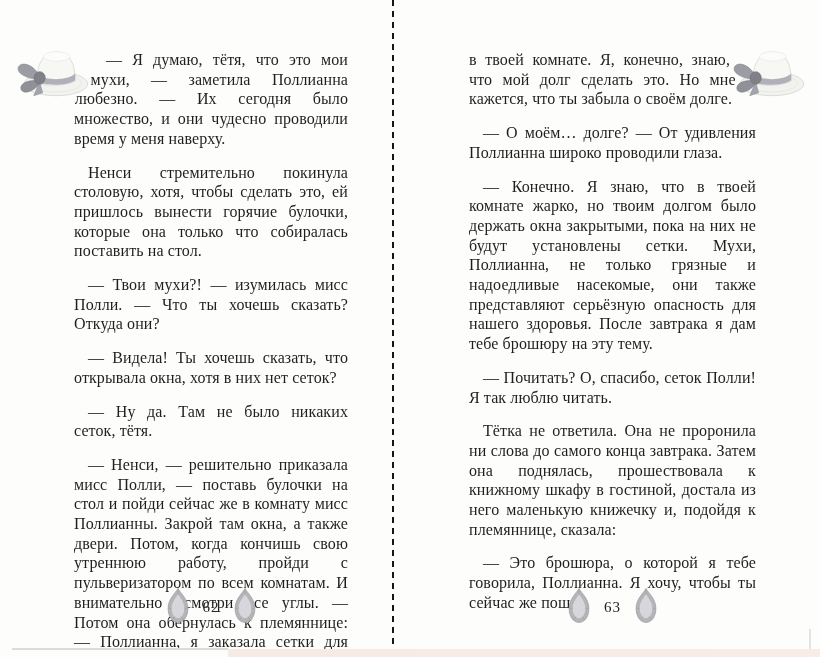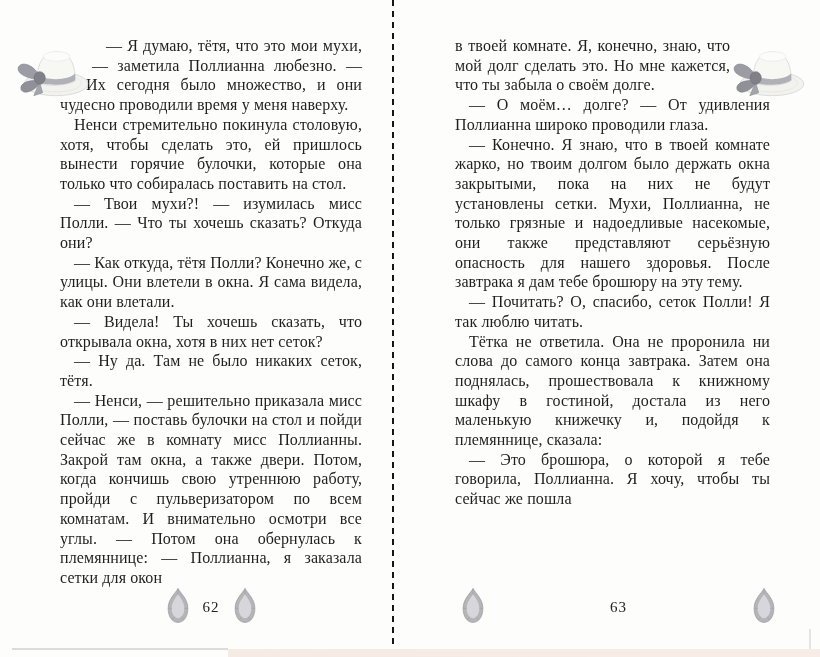--- a/index.html
+++ b/index.html
@@ -21,21 +21,21 @@
 
   .text-block{
     position:absolute;top:36px;
     font-size:16px;line-height:19.7px;color:#1f1f1f;
     text-align:justify;
     letter-spacing:0.1px;
   }
   .page.left  .text-block{left:60px;width:302px;}
   .page.right .text-block{left:45px;width:315px;}
 
-  .para{margin:0;text-indent:14px;}
+  .para{margin:14px;text-indent:14px;}
   .para.noindent{text-indent:0;}
 
   
   .hat-float{position:relative;}
   .hat-float.fl-left{
     float:left;width:32px;height:58px;
     shape-outside:polygon(0 0,100% 0,100% 55%,35% 100%,0 100%);
   }
   .hat-float.fl-right{
     float:right;width:40px;height:58px;
@@ -43,21 +43,21 @@
   }
   .hat-float svg{position:absolute;top:2px;}
   .hat-float.fl-left  svg{left:-44px;}
   .hat-float.fl-right svg{right:-36px;}
 
   .footer{
     position:absolute;bottom:29px;
     display:flex;align-items:center;justify-content:center;gap:13px;
   }
   .page.left  .footer{left:60px;width:302px;}
-  .page.right .footer{left:51px;width:315px;justify-content:space-between;}
+  .page.right .footer{left:45px;width:315px;}
   .page-number{font-size:15px;color:#222;letter-spacing:1px;}
 
   
   .edge-left-line{position:absolute;left:12px;bottom:7px;width:216px;height:2px;background:#dedeb d8;background:#dcdcd8;}
   .edge-pink{position:absolute;left:228px;right:0;bottom:0;height:8px;background:linear-gradient(to right,#f5eae4,#f8ece7);}
   .edge-right-line{position:absolute;right:9px;bottom:8px;width:2px;height:20px;background:#e4e4e0;}
 </style>
 </head>
 <body>
 
@@ -75,21 +75,20 @@
           <path d="M30 46 C20 32 6 30 3 38 C1 45 12 52 28 54 Z" fill="#9b9ca4" stroke="#83848c" stroke-width="0.8"></path>
           <path d="M30 56 C16 54 4 60 7 68 C11 75 24 70 32 60 Z" fill="#8f9098" stroke="#7b7c84" stroke-width="0.8"></path>
           <path d="M32 58 L24 76 L36 72 Z" fill="#a4a5ac" stroke="#8a8b93" stroke-width="0.8"></path>
           <ellipse cx="32" cy="52" rx="7.5" ry="8.5" fill="#7f8088" stroke="#6c6d75" stroke-width="0.8"></ellipse>
         </svg>
       </div>
 
     <p class="para">— Я думаю, тётя, что это мои мухи, — заметила Поллианна любезно. — Их сегодня было множество, и они чудесно проводили время у меня наверху.</p>
         <p class="para">Ненси стремительно покинула столовую, хотя, чтобы сделать это, ей пришлось вынести горячие булочки, которые она только что собиралась поставить на стол.</p>
         <p class="para">— Твои мухи?! — изумилась мисс Полли. — Что ты хочешь сказать? Откуда они?</p>
-        <p class="para">— Как откуда, тётя Полли? Конечно же, с улицы. Они влетели в окна. Я сама видела, как они влетали.</p>
         <p class="para">— Видела! Ты хочешь сказать, что открывала окна, хотя в них нет сеток?</p>
         <p class="para">— Ну да. Там не было никаких сеток, тётя.</p>
         <p class="para">— Ненси, — решительно приказала мисс Полли, — поставь булочки на стол и пойди сейчас же в комнату мисс Поллианны. Закрой там окна, а также двери. Потом, когда кончишь свою утреннюю работу, пройди с пульверизатором по всем комнатам. И внимательно осмотри все углы. — Потом она обернулась к племяннице: — Поллианна, я заказала сетки для окон</p>
       </div>
     <div class="footer">
       <span>
         <svg width="24" height="37" viewBox="0 0 34 52" aria-hidden="true">
           <path d="M17 2 C21 9 31 17 31 30 C31 42 25 50 17 50 C9 50 3 42 3 30 C3 17 13 9 17 2 Z" fill="#b4b4b9" stroke="#9a9a9f" stroke-width="1"></path>
           <path d="M17 10 C20 15 26 21 26 30 C26 38 22 44 17 44 C12 44 8 38 8 30 C8 21 14 15 17 10 Z" fill="#d7d7db"></path>
           <path d="M17 2 L17 10 M31 30 L26 30 M3 30 L8 30 M25 46 L21 42 M9 46 L13 42" stroke="#9fa0a5" stroke-width="1" fill="none"></path>

